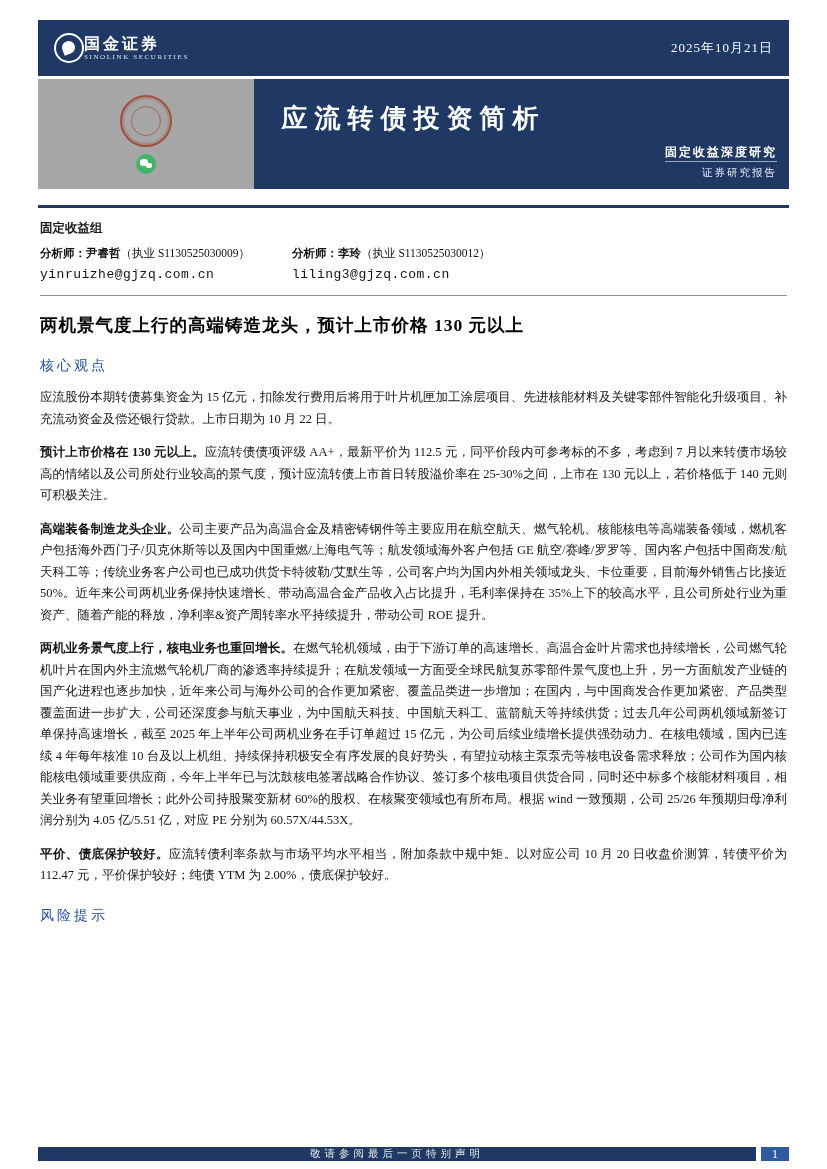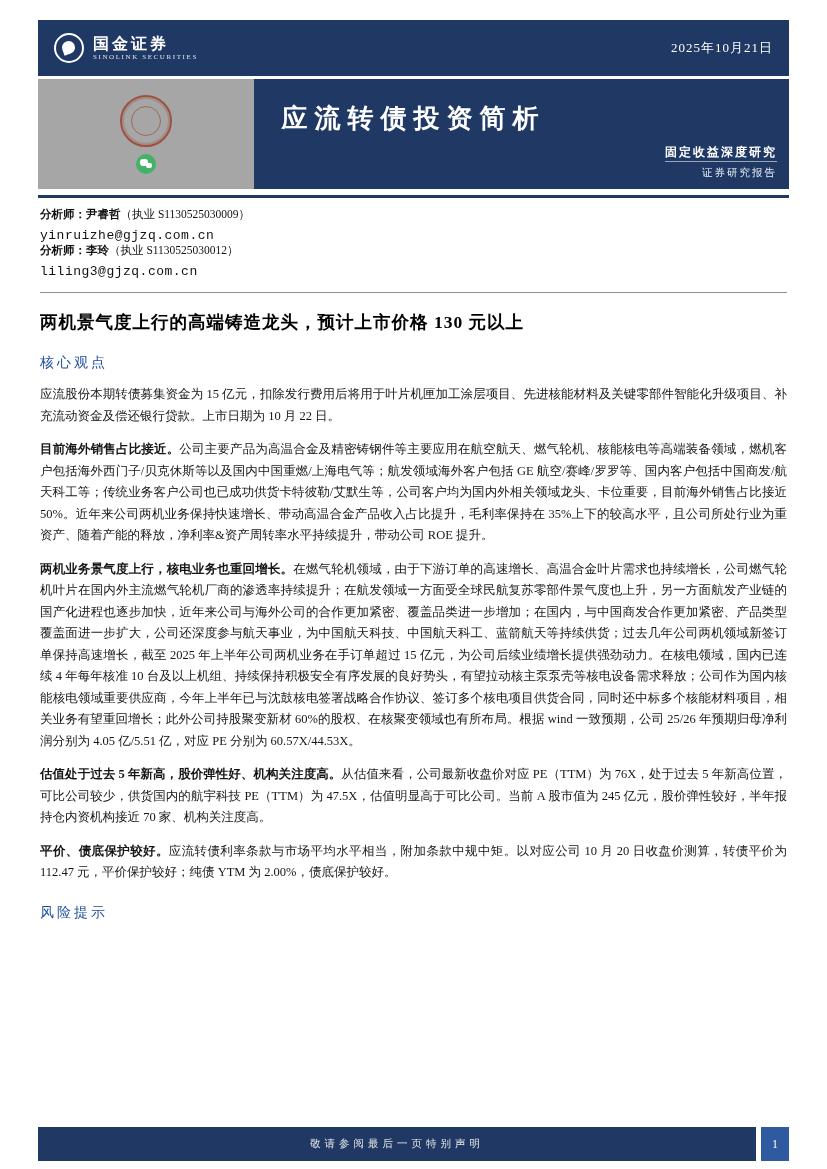--- a/index.html
+++ b/index.html
@@ -7,35 +7,35 @@
     position:relative; width:827px; height:1169px; background:#fff;
     font-family:"Liberation Serif", serif; overflow:hidden;
   }
 
   
   .topband {
     margin:20px 38px 0; height:56px; background:#1f3864;
     display:flex; align-items:center; justify-content:space-between;
     padding:0 16px; box-sizing:border-box;
   }
-  .brand { display:flex; align-items:center; gap:9px; }
+  .brand { display:flex; align-items:center; }
   .logo-circle {
     width:30px; height:30px; border:2px solid #fff; border-radius:50%;
     position:relative; box-sizing:border-box; flex:0 0 auto;
   }
   .logo-circle::after {
     content:""; position:absolute; width:13px; height:13px; background:#fff;
     border-radius:50% 50% 50% 0; top:6px; left:6px; transform:rotate(-20deg);
   }
   .brand-text { display:flex; flex-direction:column; line-height:1.15; }
   .brand-name { color:#fff; font-size:16px; font-weight:bold; letter-spacing:3px; }
   .brand-sub  { color:#dfe6f2; font-size:7px; letter-spacing:1.6px; }
   .date { color:#fff; font-size:13px; letter-spacing:1px; }
 
-  .titleband { margin:3px 38px 6px; height:110px; background:#1f3864; position:relative; }
+  .titleband { margin:3px 38px 16px; height:110px; background:#1f3864; position:relative; }
   .grayblock {
     position:absolute; left:0; top:0; bottom:0; width:216px; background:#a6a6a6;
     display:flex; flex-direction:column; align-items:center; justify-content:center; gap:7px;
   }
   .seal {
     width:52px; height:52px; border-radius:50%; border:2px solid #9e5140;
     box-shadow: inset 0 0 0 2px rgba(158,81,64,.3); position:relative; box-sizing:border-box;
   }
   .seal::after { content:""; position:absolute; inset:9px; border-radius:50%; border:1px solid #9e5140; opacity:.75; }
   .wechat { width:20px; height:20px; background:#43b36a; border-radius:50%; position:relative; }
@@ -50,21 +50,21 @@
   .category {
     font-size:12px; font-weight:bold; letter-spacing:2px;
     border-bottom:1px solid rgba(255,255,255,.55);
   }
   .category-sub { font-size:10.5px; margin-top:4px; letter-spacing:2px; color:#e9eef7;text-align:right; }
   .blue-rule { margin:4px 38px 0; height:3px; background:#1f3864; }
 
   
   .content { margin:0 40px; }
   .group-name { margin-top:12px; font-size:12.5px; font-weight:bold; color:#1a1a1a; }
-  .analyst-cols { display:flex; margin-top:9px;flex-direction:column; }
+  .analyst-cols { display:flex; margin-top:9px; }
   .analyst { width:252px; }
   .analyst + .analyst { width:auto; }
   .a-line { font-size:11.5px; color:#111; }
   .a-name { font-weight:bold; }
   .a-email {
     display:block; margin-top:6px; font-family:"Liberation Mono", monospace;
     font-size:13px; color:#111; text-decoration:none; letter-spacing:.5px;
   }
   .thin-rule { border:none; border-top:1px solid #8f8f8f; margin:13px 0 0; }
 
@@ -77,21 +77,21 @@
     margin:20px 0 0; font-size:14px; font-weight:normal; color:#1f4ea0;
     font-family:"Liberation Sans", sans-serif; letter-spacing:3px;
   }
   .body-p {
     margin:12px 0 0; font-size:12.5px; line-height:1.72; text-align:justify;
     color:#161616;
   }
   .lead { font-weight:bold; }
 
   
-  .footer { position:absolute; left:38px; right:38px; bottom:8px; height:34px; display:flex; gap:5px; }
+  .footer { position:absolute; left:38px; right:38px; bottom:8px; height:14px; display:flex; gap:5px; }
   .footer-band {
     flex:1; background:#1f3864; color:#e8e8e8; display:flex; align-items:center;
     justify-content:center; font-size:10.5px; letter-spacing:4px;
   }
   .page-num {
     width:28px; background:#2f5aa0; color:#fff; display:flex;
     align-items:center; justify-content:center; font-size:12px;
   }
 </style>
 </head>
@@ -118,40 +118,41 @@
     <div class="report-title">应流转债投资简析</div>
     <div class="cat-wrap">
       <div class="category">固定收益深度研究</div>
       <div class="category-sub">证券研究报告</div>
     </div>
   </div>
   <div class="blue-rule"></div>
 
   <div class="content">
 
+    <div class="group-name">固定收益组</div>
     <div class="analyst-cols">
       <div class="analyst">
         <div class="a-line"><span class="a-name">分析师：尹睿哲</span><span class="a-cert">（执业 S1130525030009）</span></div>
         <a class="a-email">yinruizhe@gjzq.com.cn</a>
       </div>
       <div class="analyst">
         <div class="a-line"><span class="a-name">分析师：李玲</span><span class="a-cert">（执业 S1130525030012）</span></div>
         <a class="a-email">liling3@gjzq.com.cn</a>
       </div>
     </div>
     <hr class="thin-rule">
 
     <h1 class="main-title">两机景气度上行的高端铸造龙头，预计上市价格 130 元以上</h1>
 
     <h2 class="section-heading">核心观点</h2>
 
     <p class="body-p"><span class="lead"></span><span>应流股份本期转债募集资金为 15 亿元，扣除发行费用后将用于叶片机匣加工涂层项目、先进核能材料及关键零部件智能化升级项目、补充流动资金及偿还银行贷款。上市日期为 10 月 22 日。</span></p>
-    <p class="body-p"><span class="lead">目前海外销售占比接近。</span><span>公司主要产品为高温合金及精密铸钢件等主要应用在航空航天、燃气轮机、核能核电等高端装备领域，燃机客户包括海外西门子/贝克休斯等以及国内中国重燃/上海电气等；航发领域海外客户包括 GE 航空/赛峰/罗罗等、国内客户包括中国商发/航天科工等；传统业务客户公司也已成功供货卡特彼勒/艾默生等，公司客户均为国内外相关领域龙头、卡位重要，目前海外销售占比接近 50%。近年来公司两机业务保持快速增长、带动高温合金产品收入占比提升，毛利率保持在 35%上下的较高水平，且公司所处行业为重资产、随着产能的释放，净利率&amp;资产周转率水平持续提升，带动公司 ROE 提升。</span></p>
+    <p class="body-p"><span class="lead">预计上市价格在 130 元以上。</span><span>应流转债债项评级 AA+，最新平价为 112.5 元，同平价段内可参考标的不多，考虑到 7 月以来转债市场较高的情绪以及公司所处行业较高的景气度，预计应流转债上市首日转股溢价率在 25-30%之间，上市在 130 元以上，若价格低于 140 元则可积极关注。</span></p>
+    <p class="body-p"><span class="lead">高端装备制造龙头企业。</span><span>公司主要产品为高温合金及精密铸钢件等主要应用在航空航天、燃气轮机、核能核电等高端装备领域，燃机客户包括海外西门子/贝克休斯等以及国内中国重燃/上海电气等；航发领域海外客户包括 GE 航空/赛峰/罗罗等、国内客户包括中国商发/航天科工等；传统业务客户公司也已成功供货卡特彼勒/艾默生等，公司客户均为国内外相关领域龙头、卡位重要，目前海外销售占比接近 50%。近年来公司两机业务保持快速增长、带动高温合金产品收入占比提升，毛利率保持在 35%上下的较高水平，且公司所处行业为重资产、随着产能的释放，净利率&amp;资产周转率水平持续提升，带动公司 ROE 提升。</span></p>
     <p class="body-p"><span class="lead">两机业务景气度上行，核电业务也重回增长。</span><span>在燃气轮机领域，由于下游订单的高速增长、高温合金叶片需求也持续增长，公司燃气轮机叶片在国内外主流燃气轮机厂商的渗透率持续提升；在航发领域一方面受全球民航复苏零部件景气度也上升，另一方面航发产业链的国产化进程也逐步加快，近年来公司与海外公司的合作更加紧密、覆盖品类进一步增加；在国内，与中国商发合作更加紧密、产品类型覆盖面进一步扩大，公司还深度参与航天事业，为中国航天科技、中国航天科工、蓝箭航天等持续供货；过去几年公司两机领域新签订单保持高速增长，截至 2025 年上半年公司两机业务在手订单超过 15 亿元，为公司后续业绩增长提供强劲动力。在核电领域，国内已连续 4 年每年核准 10 台及以上机组、持续保持积极安全有序发展的良好势头，有望拉动核主泵泵壳等核电设备需求释放；公司作为国内核能核电领域重要供应商，今年上半年已与沈鼓核电签署战略合作协议、签订多个核电项目供货合同，同时还中标多个核能材料项目，相关业务有望重回增长；此外公司持股聚变新材 60%的股权、在核聚变领域也有所布局。根据 wind 一致预期，公司 25/26 年预期归母净利润分别为 4.05 亿/5.51 亿，对应 PE 分别为 60.57X/44.53X。</span></p>
-    <p class="body-p"><span class="lead">估值处于过去 5 年新高，股价弹性好、机构关注度高。</span><span>从估值来看，公司最新收盘价对应 PE（TTM）为 76X，处于过去 5 年新高位置，可比公司较少，供货国内的航宇科技 PE（TTM）为 47.5X，估值明显高于可比公司。当前 A 股市值为 245 亿元，股价弹性较好，半年报持仓内资机构接近 70 家、机构关注度高。</span></p>
     <p class="body-p"><span class="lead">平价、债底保护较好。</span><span>应流转债利率条款与市场平均水平相当，附加条款中规中矩。以对应公司 10 月 20 日收盘价测算，转债平价为 112.47 元，平价保护较好；纯债 YTM 为 2.00%，债底保护较好。</span></p>
 
     <h2 class="section-heading">风险提示</h2>
 
   </div>
 
   <div class="footer">
     <div class="footer-band">
         <span>敬请参阅最后一页特别声明</span>
       </div>

